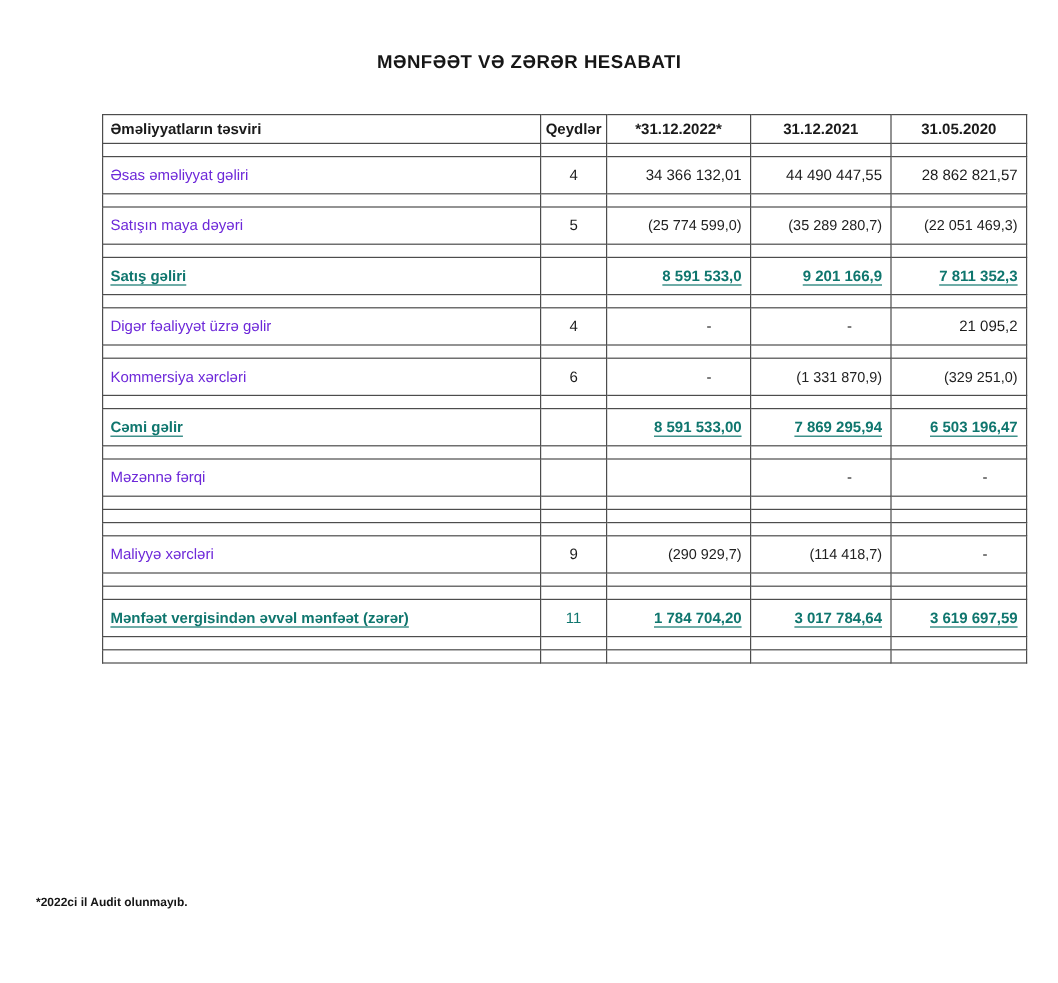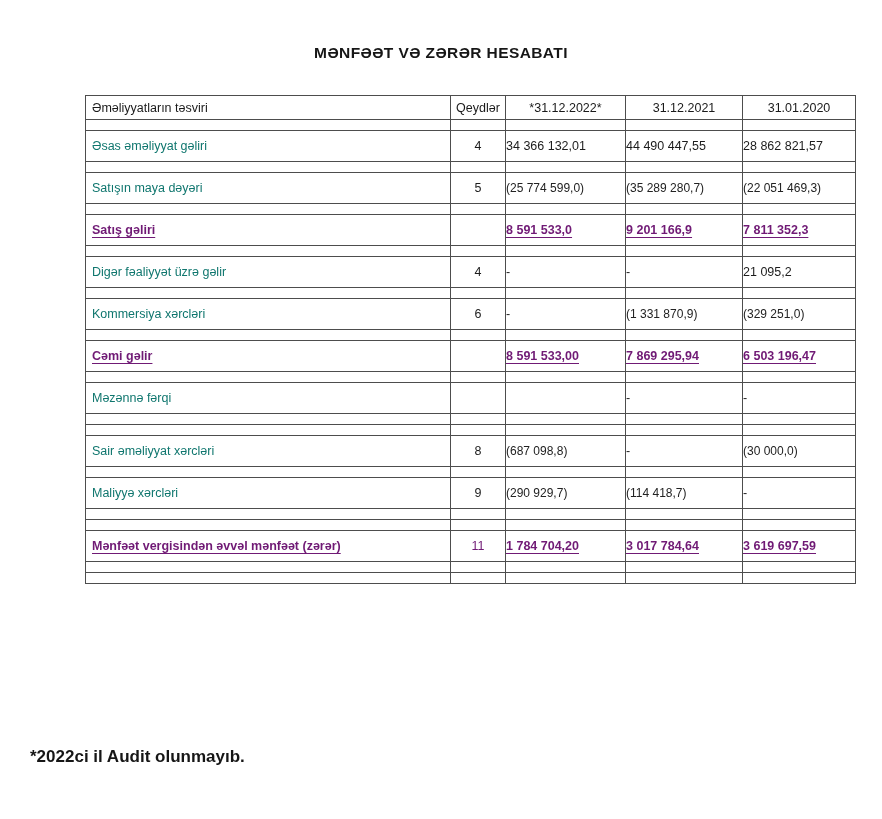--- a/index.html
+++ b/index.html
@@ -31,45 +31,45 @@
     table-layout: fixed;
   }
   .report-table th, .report-table td {
     border: 1px solid #4d4d4d;
     overflow: hidden;
     white-space: nowrap;
   }
   .report-table th {
     height: 24px;
     font-size: 12.5px;
-    font-weight: normal;
+    font-weight: bold;
     text-align: center;
     vertical-align: middle;
     color: #1a1a1a;
   }
   .report-table th.desc-header { text-align: left; padding-left: 6px; }
   tr.spacer-row td { height: 11px; padding: 0; }
   tr.content-row td { height: 31px; vertical-align: middle; font-size: 12.5px; }
-  td.label-cell { text-align: left; padding-left: 6px; color: #0f766e; }
+  td.label-cell { text-align: left; padding-left: 6px; color: #6d28d9; }
   td.note-cell { text-align: center; }
-  td.value-cell { text-align: left; padding-right: 7px; }
+  td.value-cell { text-align: right; padding-right: 7px; }
   td.value-cell.dash { padding-right: 32px; }
   td.value-cell span.paren { font-size: 12px; color: #222; }
   tr.bold-row td.label-cell span,
   tr.bold-row td.value-cell span {
     font-weight: bold;
     text-decoration: underline;
     text-underline-offset: 3px;
   }
-  tr.bold-row td { color: #701a75; margin-left: 32px; }
+  tr.bold-row td { color: #0f766e; margin-left: 32px; }
   .footnote {
     position: absolute;
     top: 747px;
     left: 30px;
-    font-size: 17px;
+    font-size: 10px;
     font-weight: bold;
     color: #161616;
   }
 </style>
 </head>
 <body>
 
 <div class="page-title">MƏNFƏƏT VƏ ZƏRƏR HESABATI</div>
 
 <table class="report-table">
@@ -79,21 +79,21 @@
     <col style="width:120px">
     <col style="width:117px">
     <col style="width:113px">
   </colgroup>
   <thead>
     <tr>
       <th class="desc-header">Əməliyyatların təsviri</th>
       <th>Qeydlər</th>
       <th>*31.12.2022*</th>
       <th>31.12.2021</th>
-      <th>31.01.2020</th>
+      <th>31.05.2020</th>
     </tr>
   </thead>
   <tbody>
       <tr class="spacer-row">
         <td></td>
         <td></td>
         <td></td>
         <td></td>
         <td></td>
       </tr>
@@ -195,27 +195,20 @@
         <td></td>
         <td></td>
       </tr>
       <tr class="spacer-row">
         <td></td>
         <td></td>
         <td></td>
         <td></td>
         <td></td>
       </tr>
-      <tr class="content-row">
-        <td class="label-cell"><span>Sair əməliyyat xərcləri</span></td>
-        <td class="note-cell">8</td>
-        <td class="value-cell"><span class="paren">(687 098,8)</span></td>
-        <td class="value-cell dash"><span>-</span></td>
-        <td class="value-cell"><span class="paren">(30 000,0)</span></td>
-      </tr>
       <tr class="spacer-row">
         <td></td>
         <td></td>
         <td></td>
         <td></td>
         <td></td>
       </tr>
       <tr class="content-row">
         <td class="label-cell"><span>Maliyyə xərcləri</span></td>
         <td class="note-cell">9</td>

